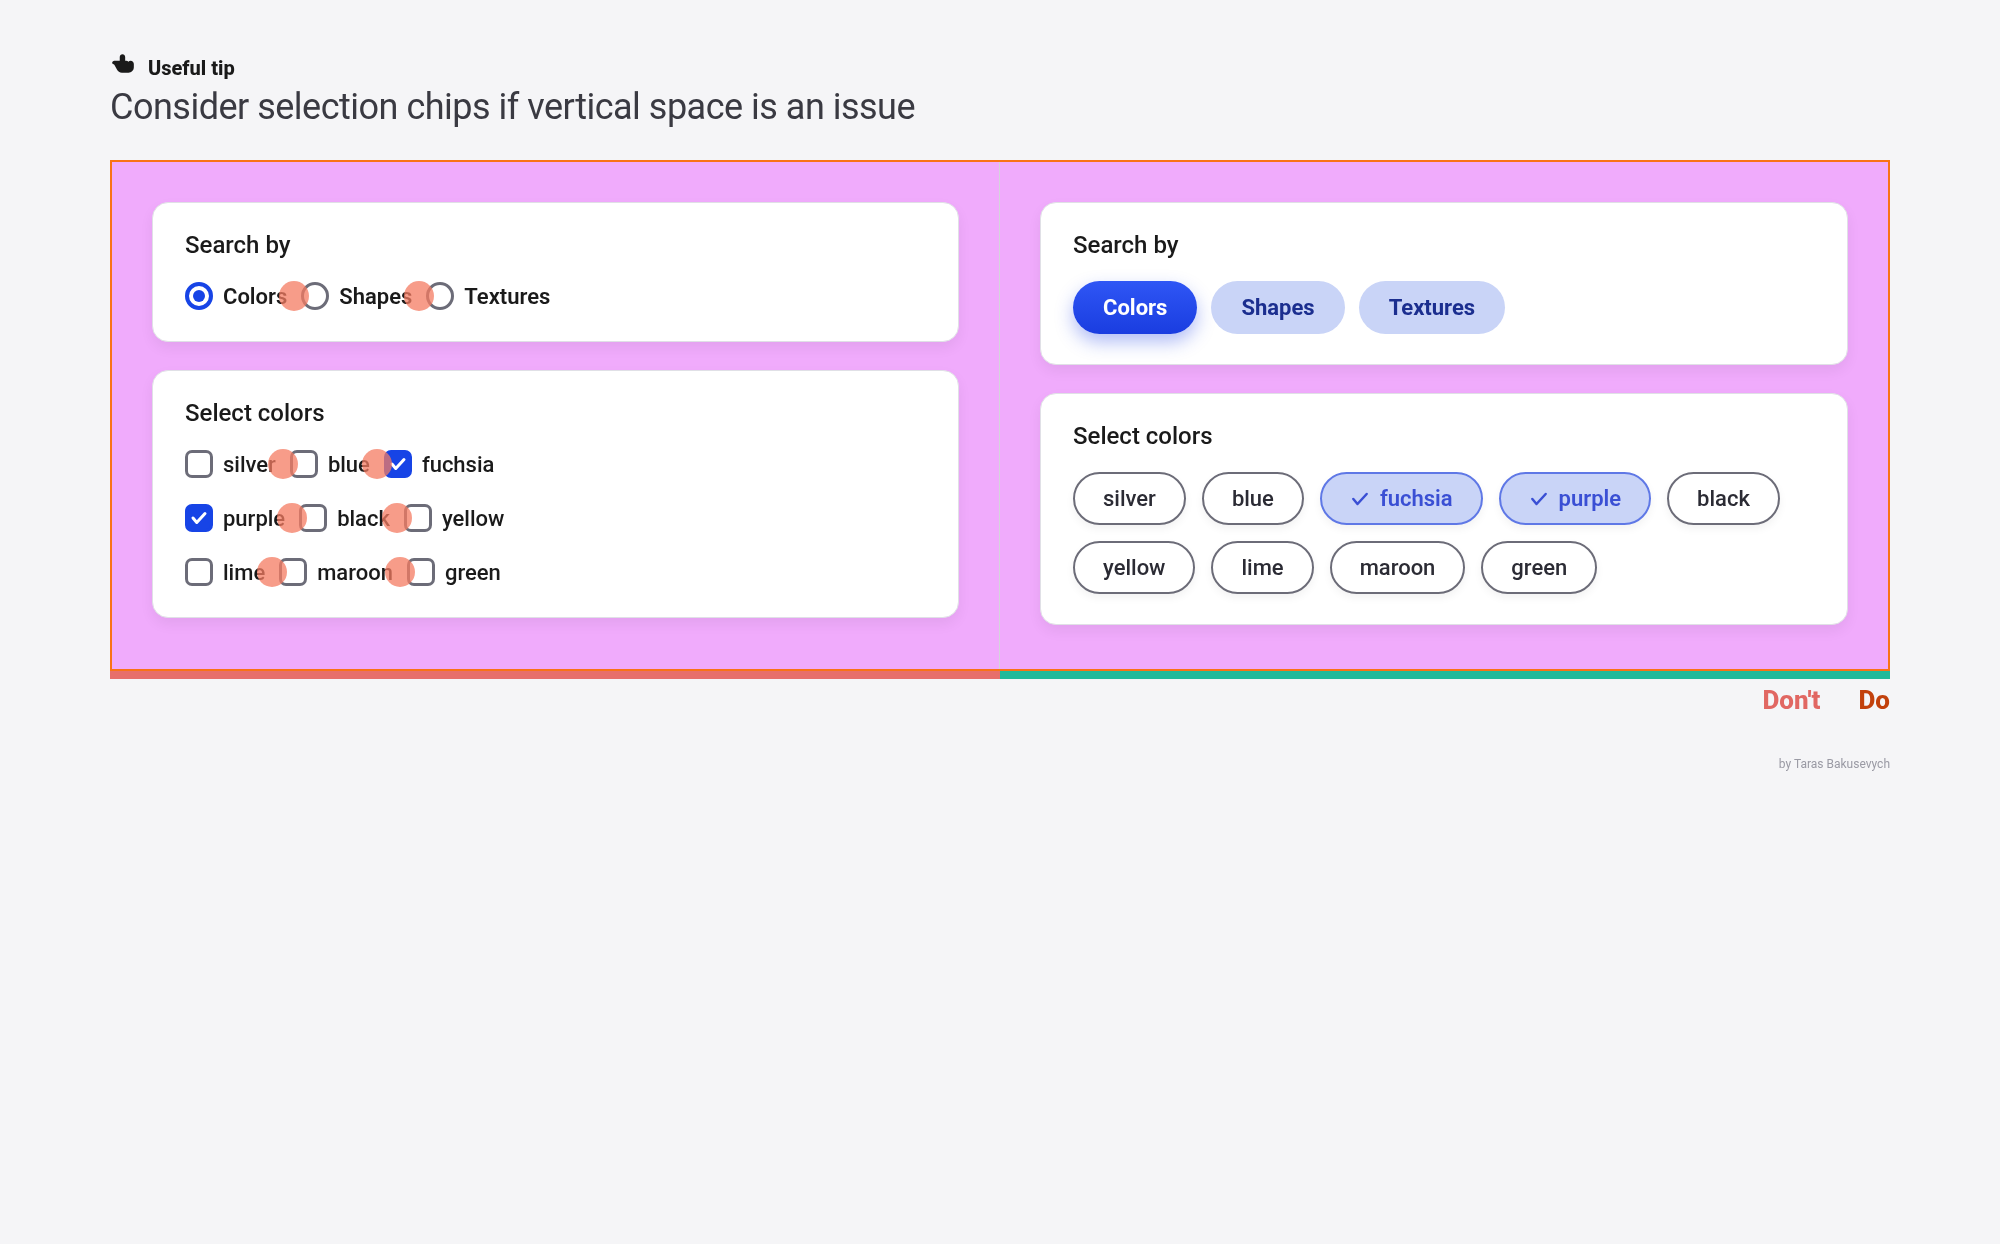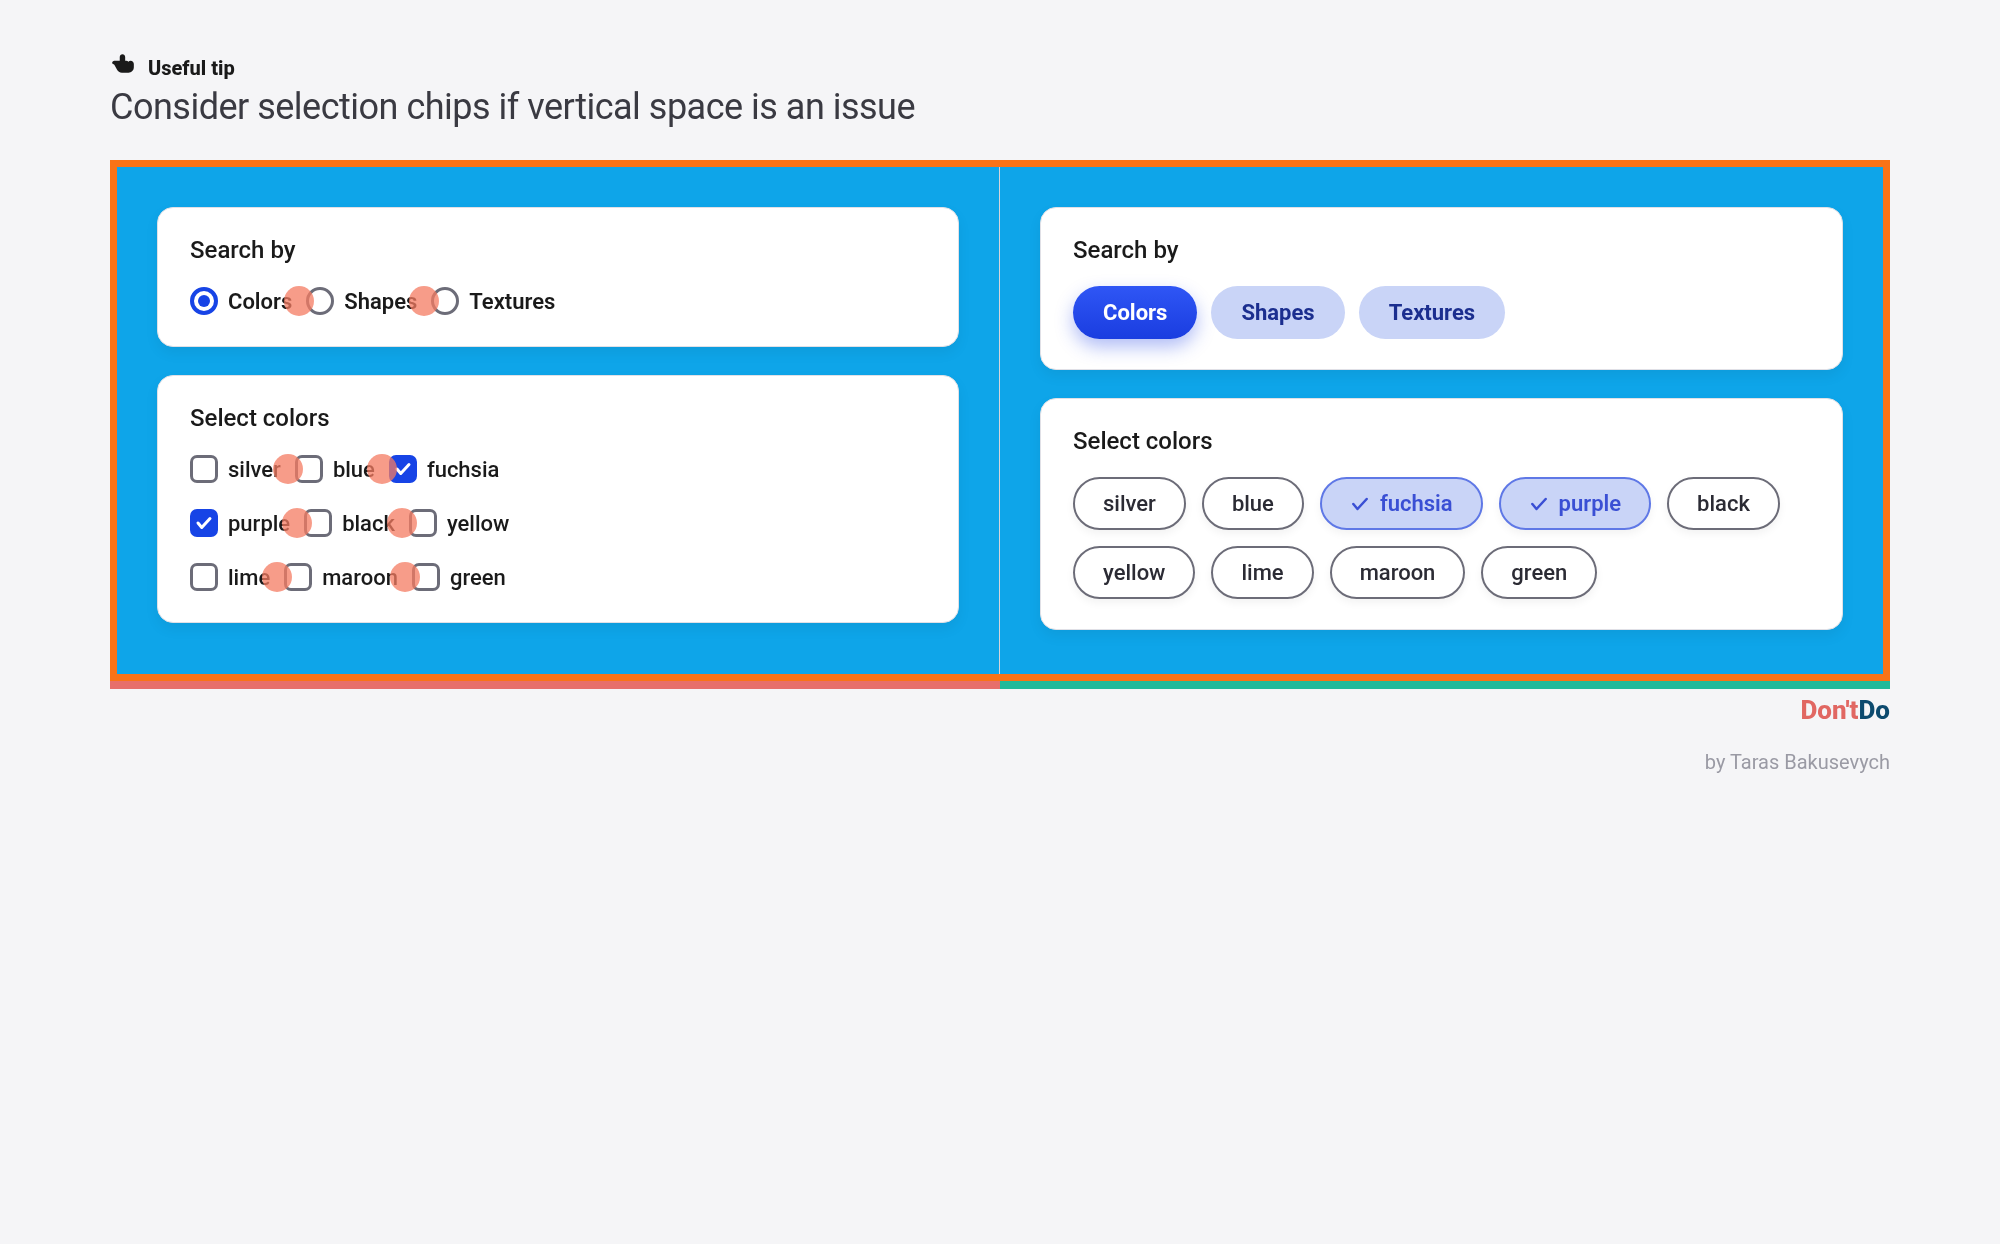--- a/index.html
+++ b/index.html
@@ -14,22 +14,22 @@
   .tip-label { font-weight: 800; font-size: 20px; color: #1a1a1a; }
   .headline {
     font-size: 36px;
     font-weight: 400;
     color: #3a3a42;
     letter-spacing: -0.5px;
     margin-bottom: 32px;
   }
   .comparison {
     display: flex;
-    border: 7px solid #f97316;
-    background: #0ea5e9;
+    border: 2px solid #f97316;
+    background: #f0abfc;
   }
   .pane {
     flex: 1 1 50%;
     padding: 40px 40px 44px 40px;
     position: relative;
   }
   .pane.left { border-right: 1px solid #d4d4da; }
   .card {
     background: #fff;
     border: 1px solid #e0e0e6;
@@ -116,23 +116,23 @@
 
   
   .bars { display: flex; }
   .bar { height: 8px; flex: 1 1 50%; }
   .bar.dont { background: #e76f6a; }
   .bar.do { background: #22b99a; }
 
   .verdicts { display: flex; justify-content: flex-end; margin-top: 6px; }
   .verdict { font-size: 26px; font-weight: 800; }
   .verdict.dont { color: #e16762; }
-  .verdict.do { color: #0c4a6e; }
-
-  .byline { text-align: right; color: #9a9aa4; font-size: 20px; margin-top: 25px; }
+  .verdict.do { color: #c2410c; margin-left: 38px; }
+
+  .byline { text-align: right; color: #9a9aa4; font-size: 12px; margin-top: 42px; }
 </style>
 </head>
 <body>
 
 <div class="tip-row">
   <span>
     <svg width="26" height="26" viewBox="0 0 24 24" fill="#1a1a1a">
         <path d="M2 12c0-1.1.9-2 2-2h5V6.5C9 5.1 10.1 4 11.5 4S14 5.1 14 6.5V10h1c.8 0 1.5.3 2 .8.5-.5 1.2-.8 2-.8 1.7 0 3 1.3 3 3v3c0 2.8-2.2 5-5 5h-6c-2 0-3.8-1.2-4.6-3L4 13.5C3.3 13.2 2 12.9 2 12z"></path>
       </svg>
   </span>

